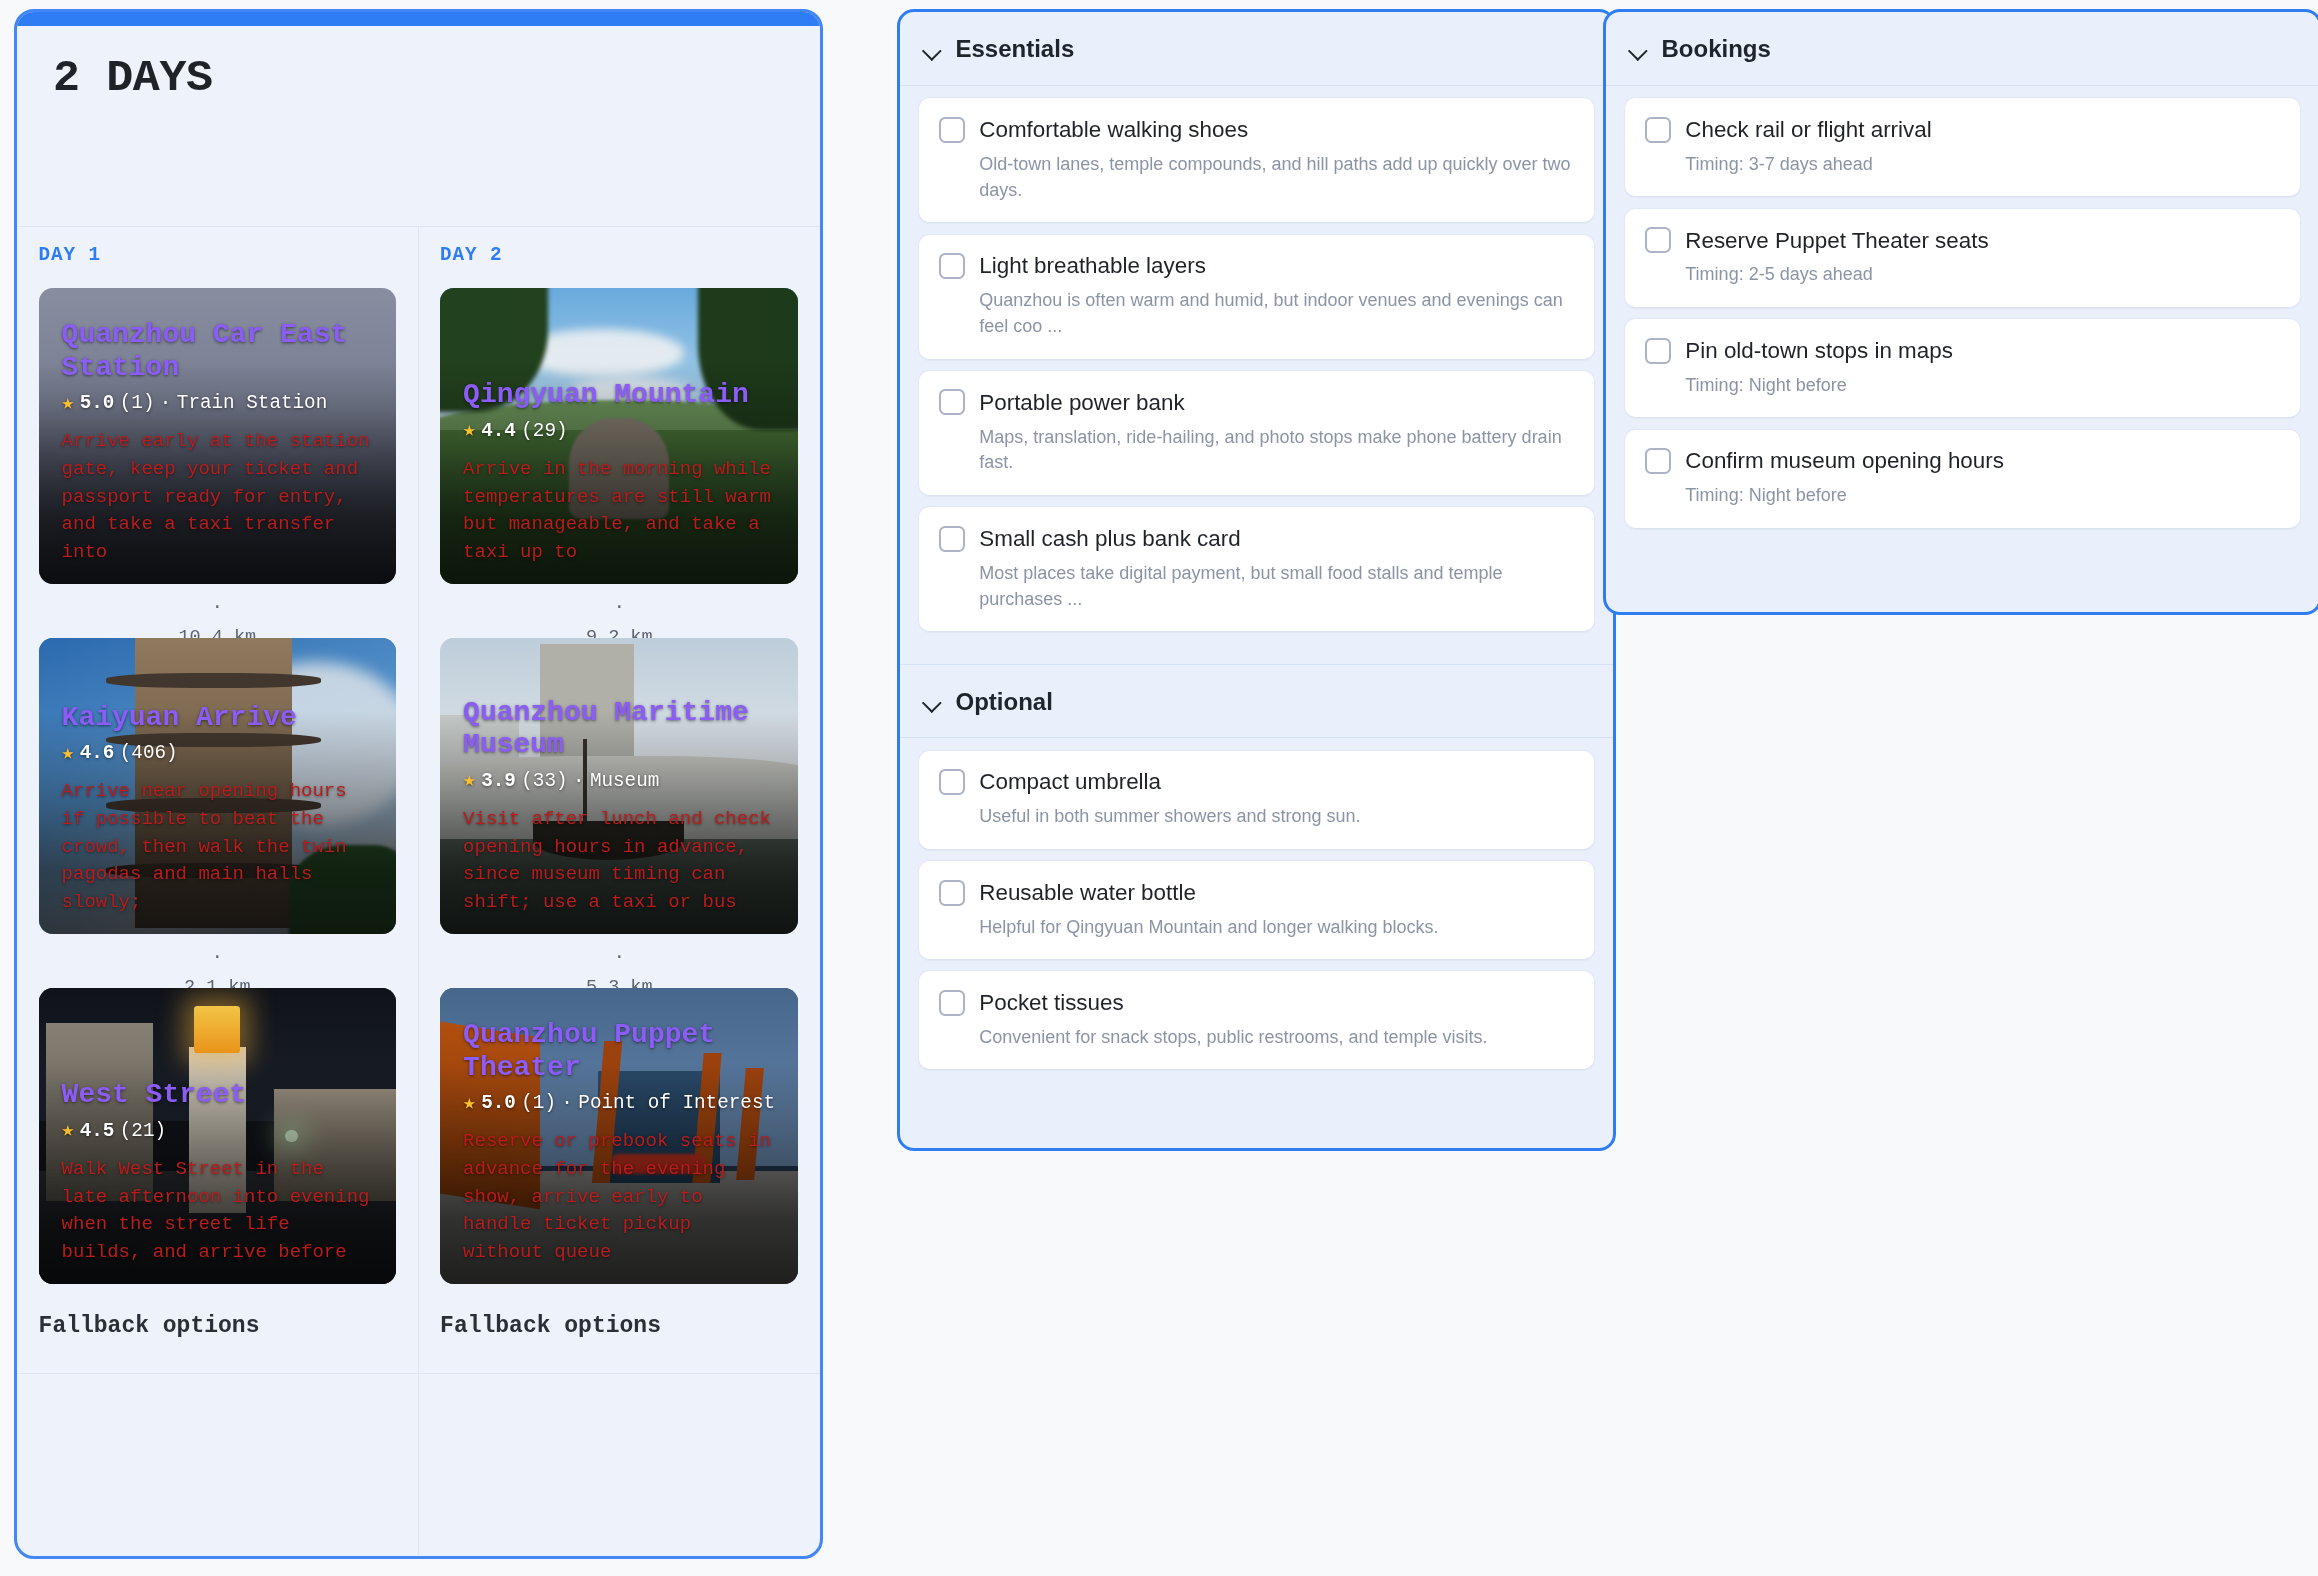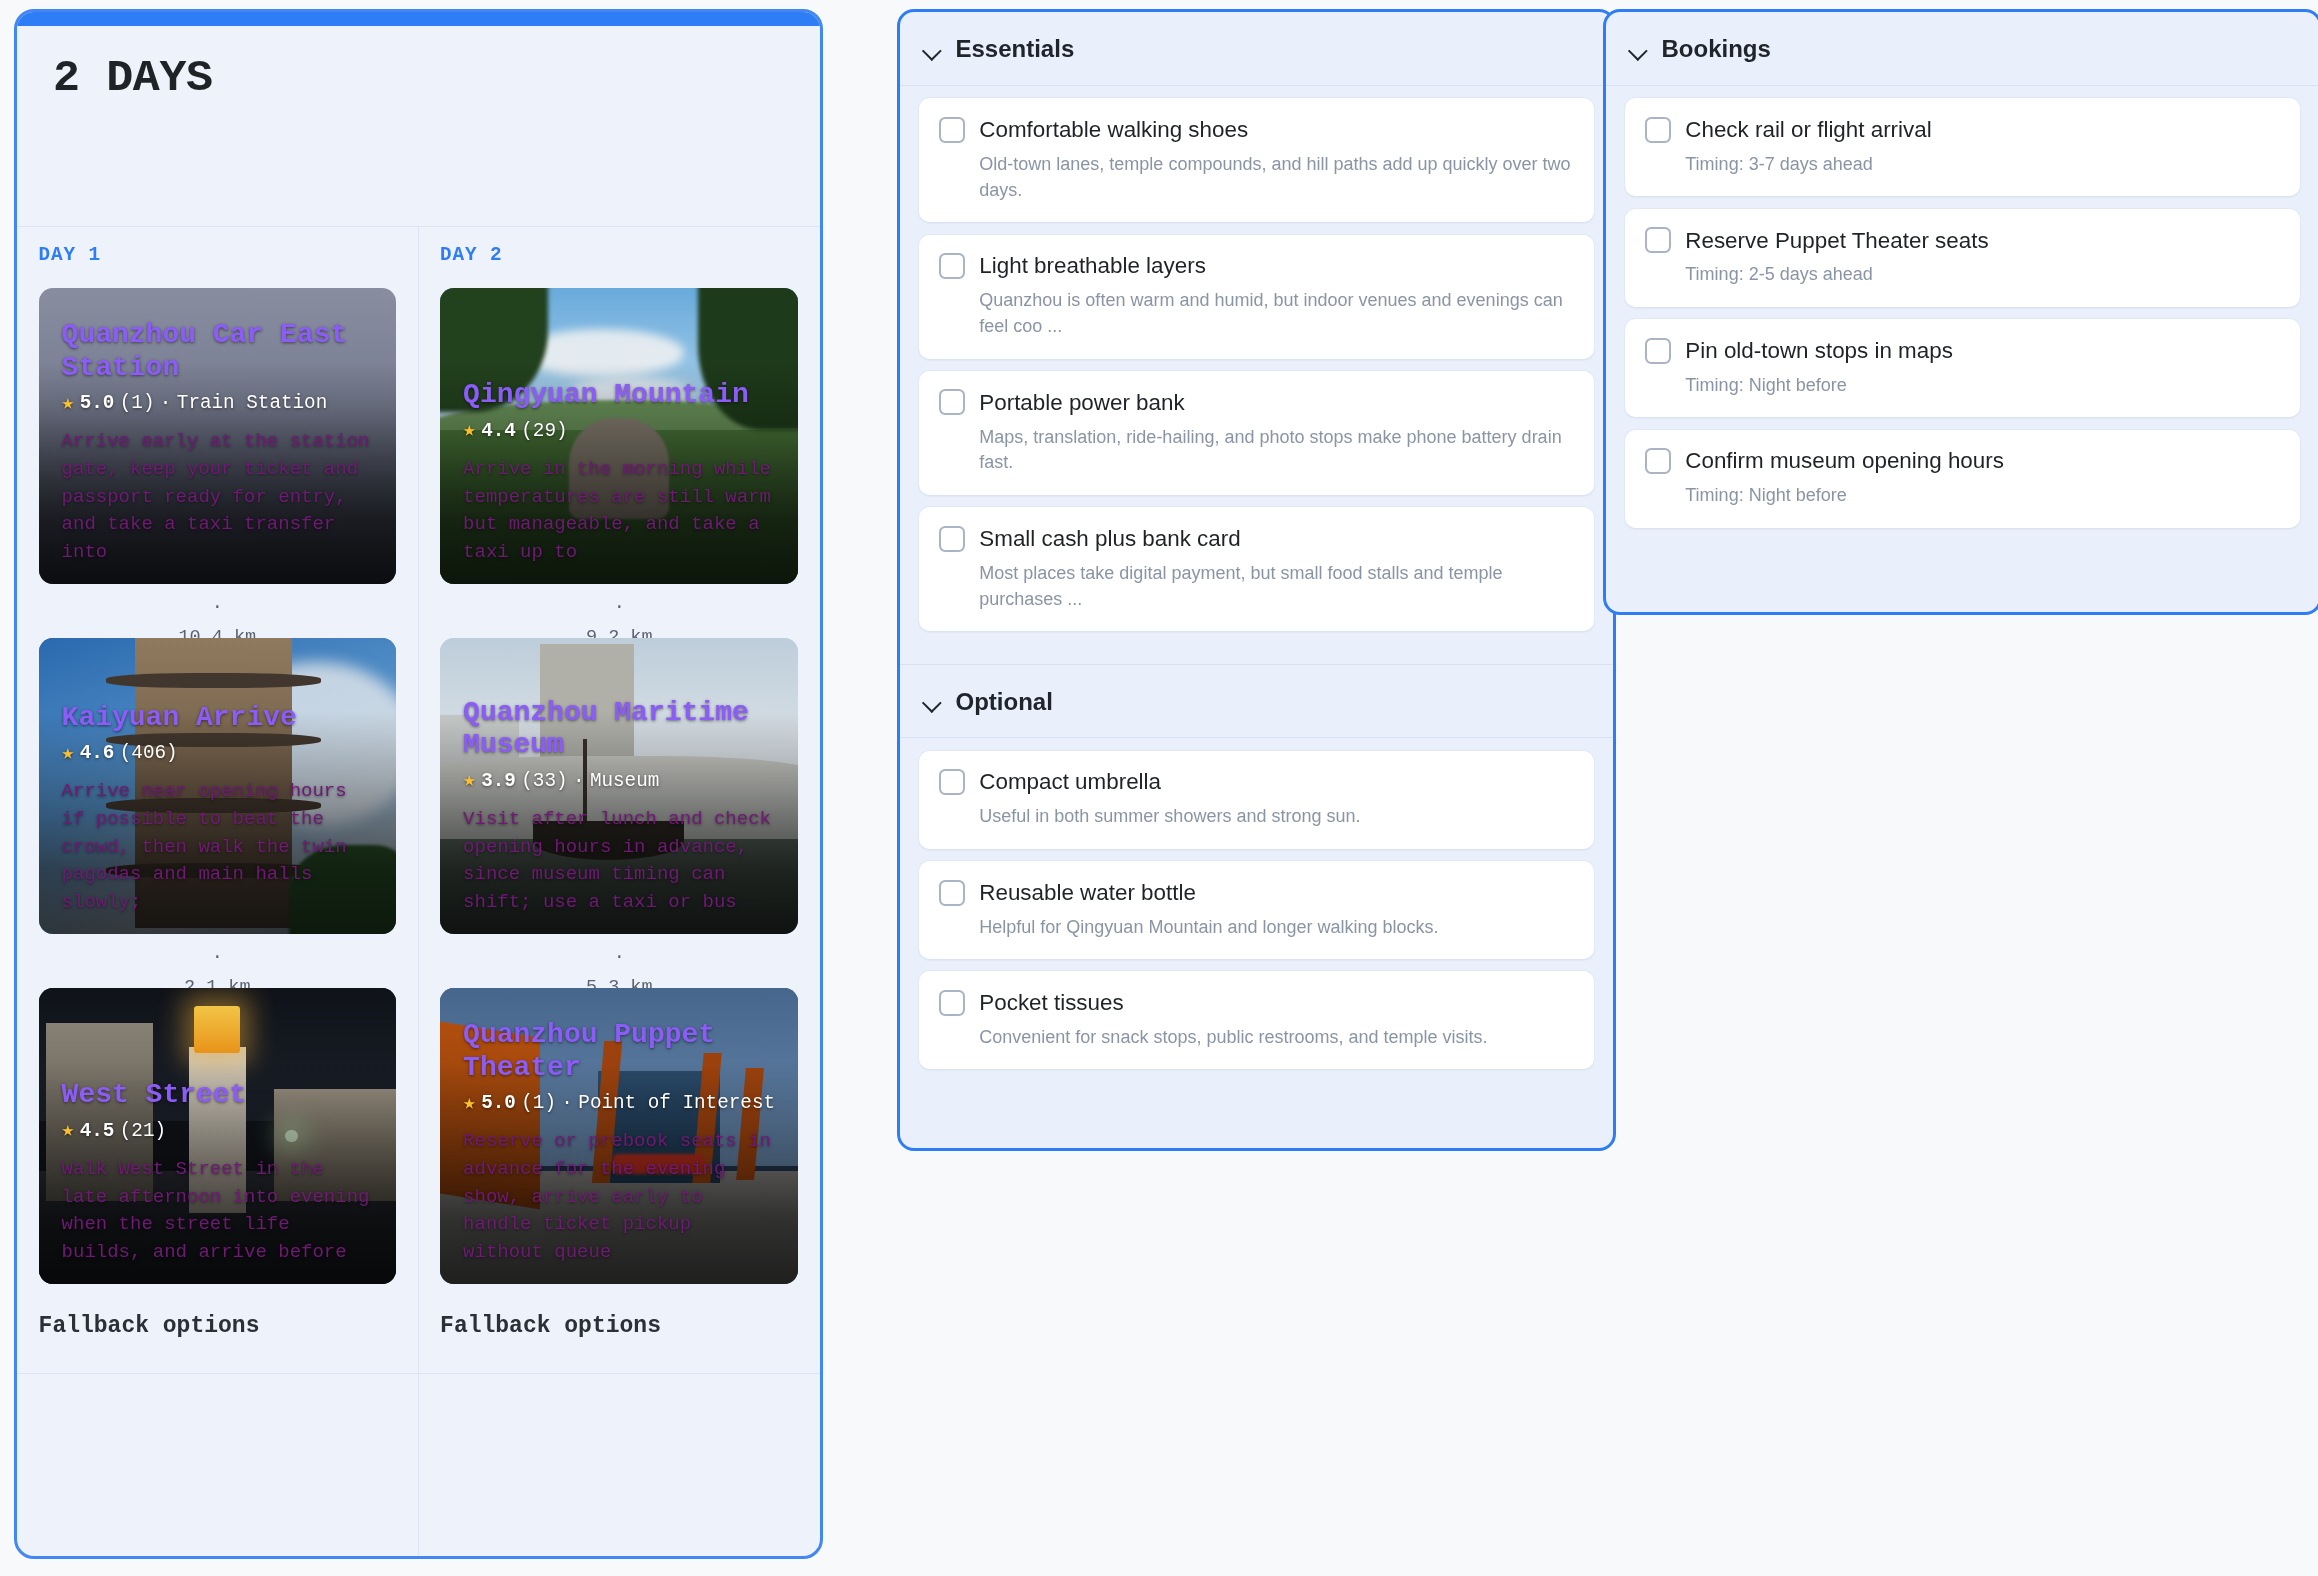--- a/index.html
+++ b/index.html
@@ -64,21 +64,21 @@
   }
   .stop-meta {
     font-size: 19.3px; color: #ffffff; margin-bottom: 14px;
     display: flex; align-items: center; gap: 5.4px;
     text-shadow: 0 0.8px 3.1px rgba(0,0,0,0.55);
   }
   .star { color: #fbc02d; font-size: 21px; line-height: 1; }
   .rating-val { font-weight: 700; }
   .rating-cnt { font-weight: 400; }
   .stop-note {
-    font-size: 19px; color: #701a75; line-height: 1.46;
+    font-size: 19px; color: #b91c1c; line-height: 1.46;
     text-shadow: 0 0.8px 3.1px rgba(0,0,0,0.55);
   }
 
   .leg {
     display: flex; align-items: center; justify-content: center;
     gap: 9.3px; height: 54px;
     font-size: 18.5px; color: #5a6472; flex-direction: column;
   }
   .leg svg { display: block; }
   .caret-down {

